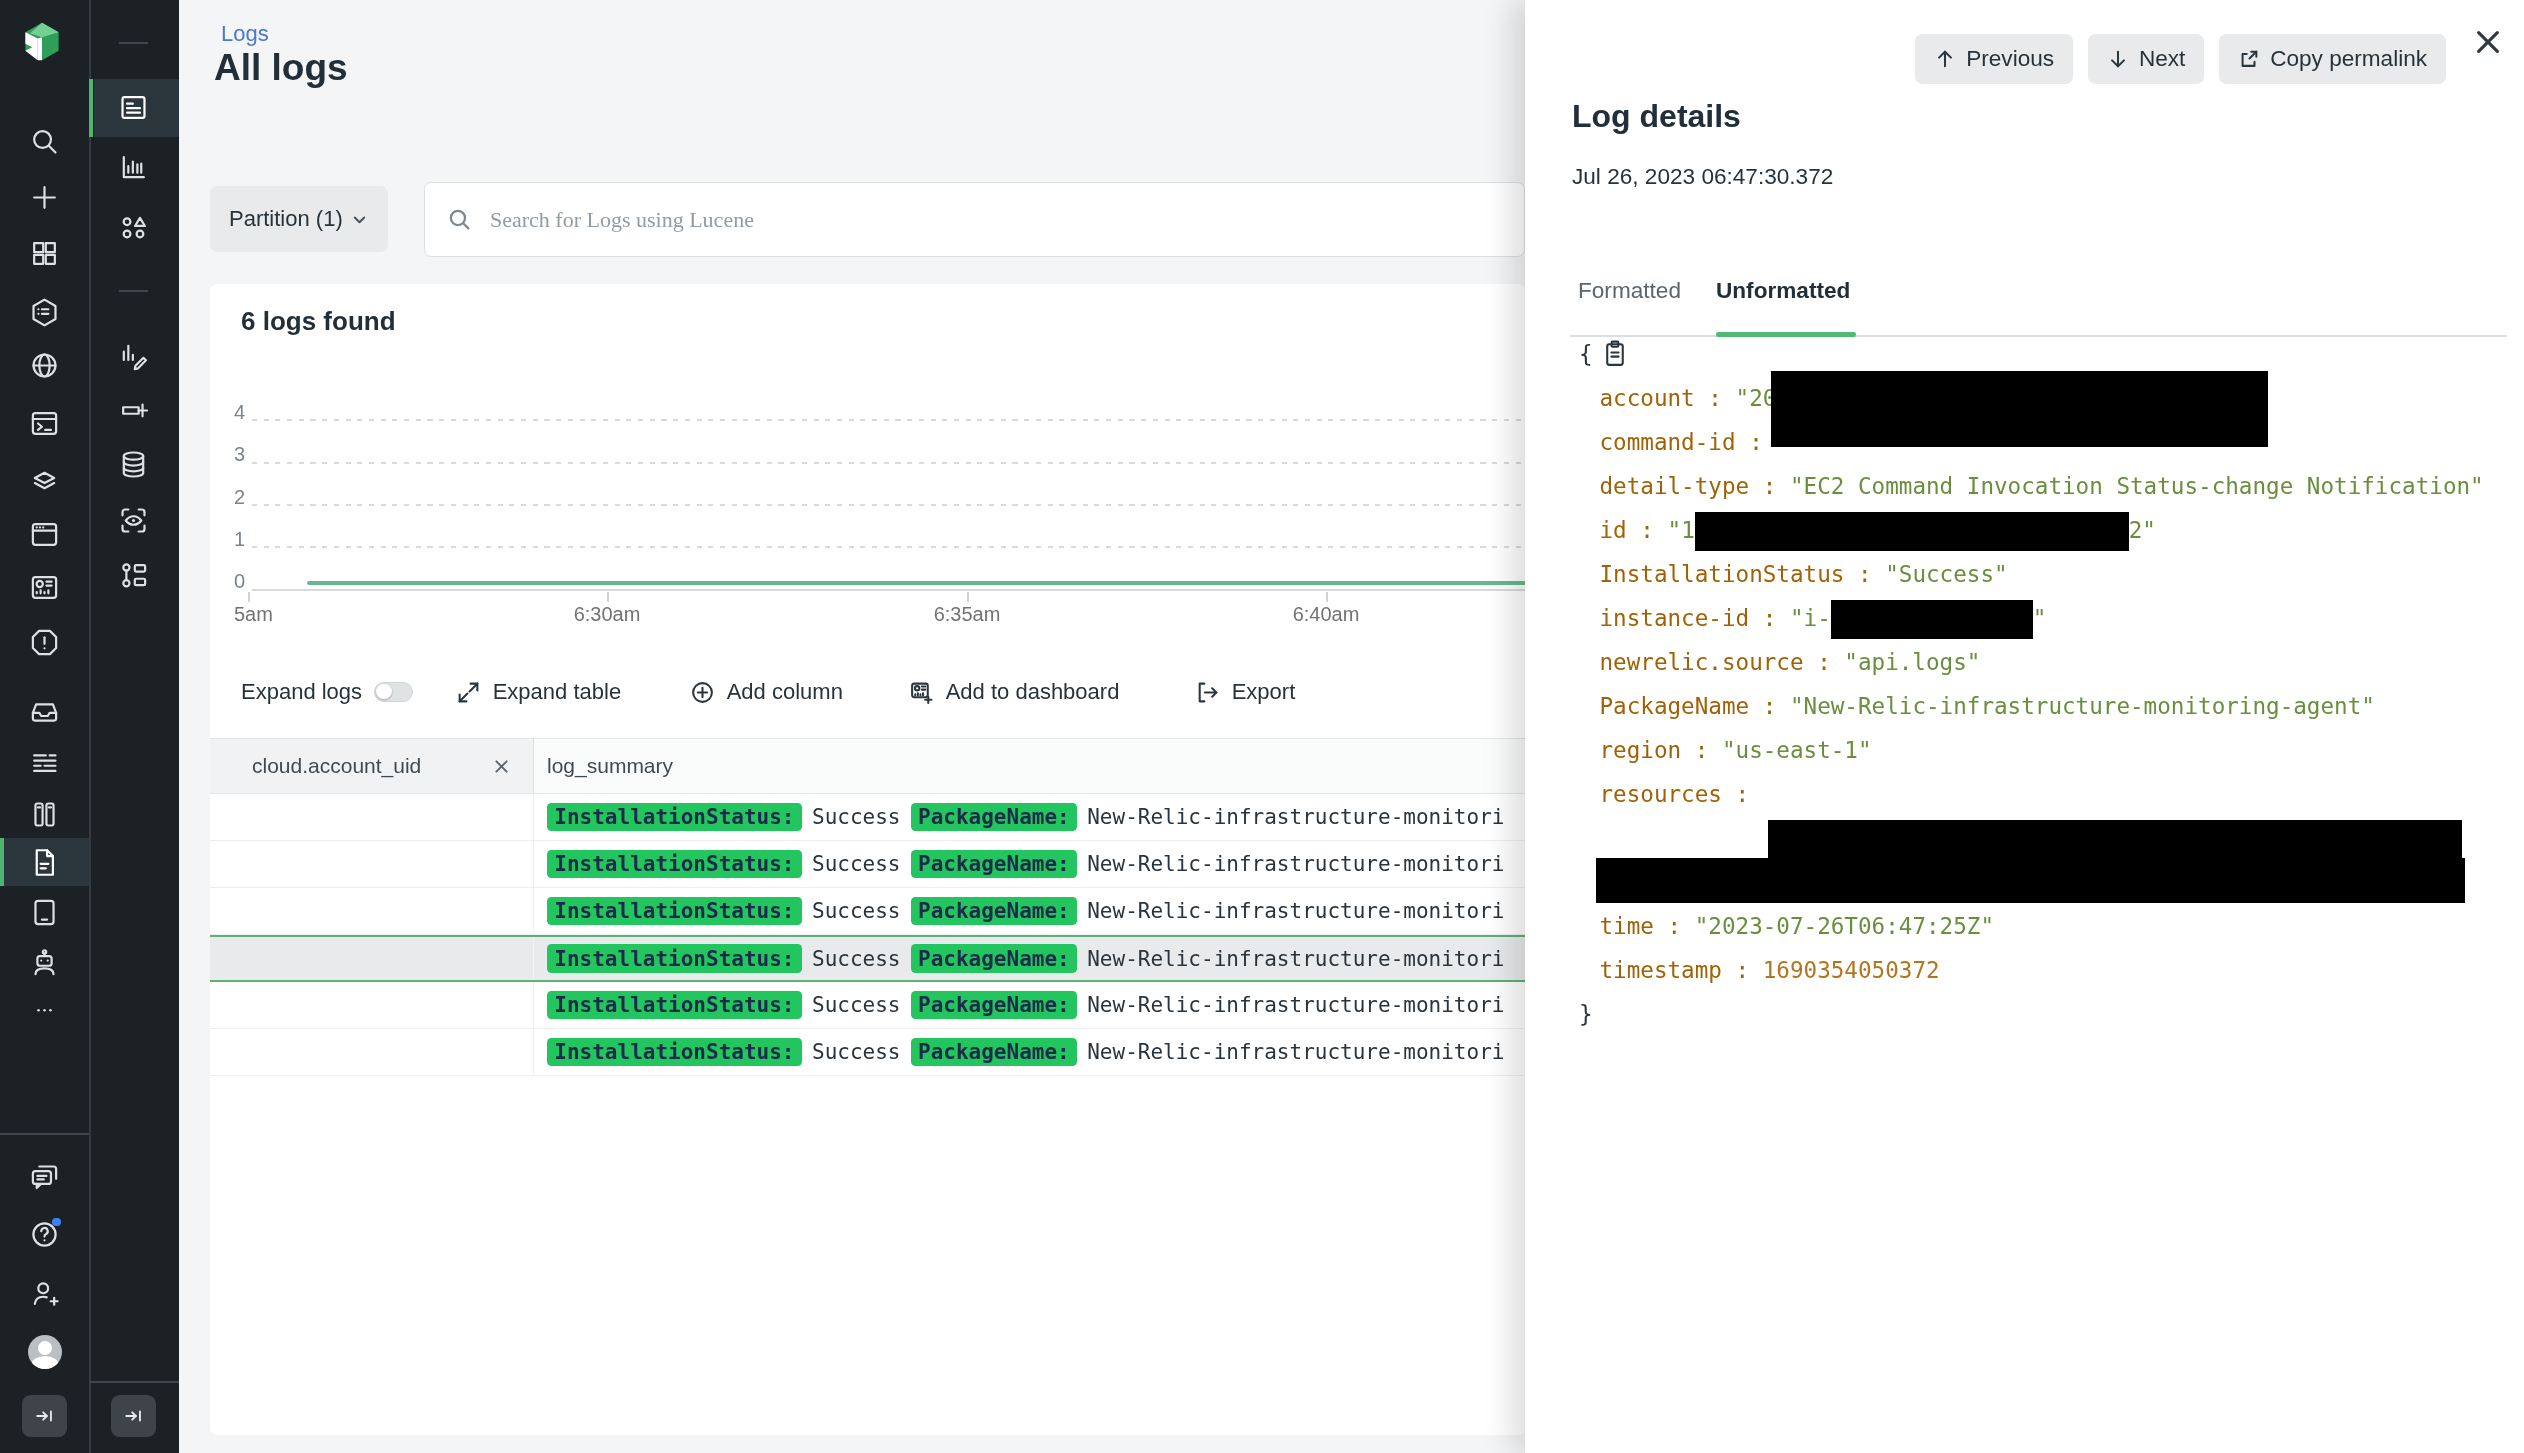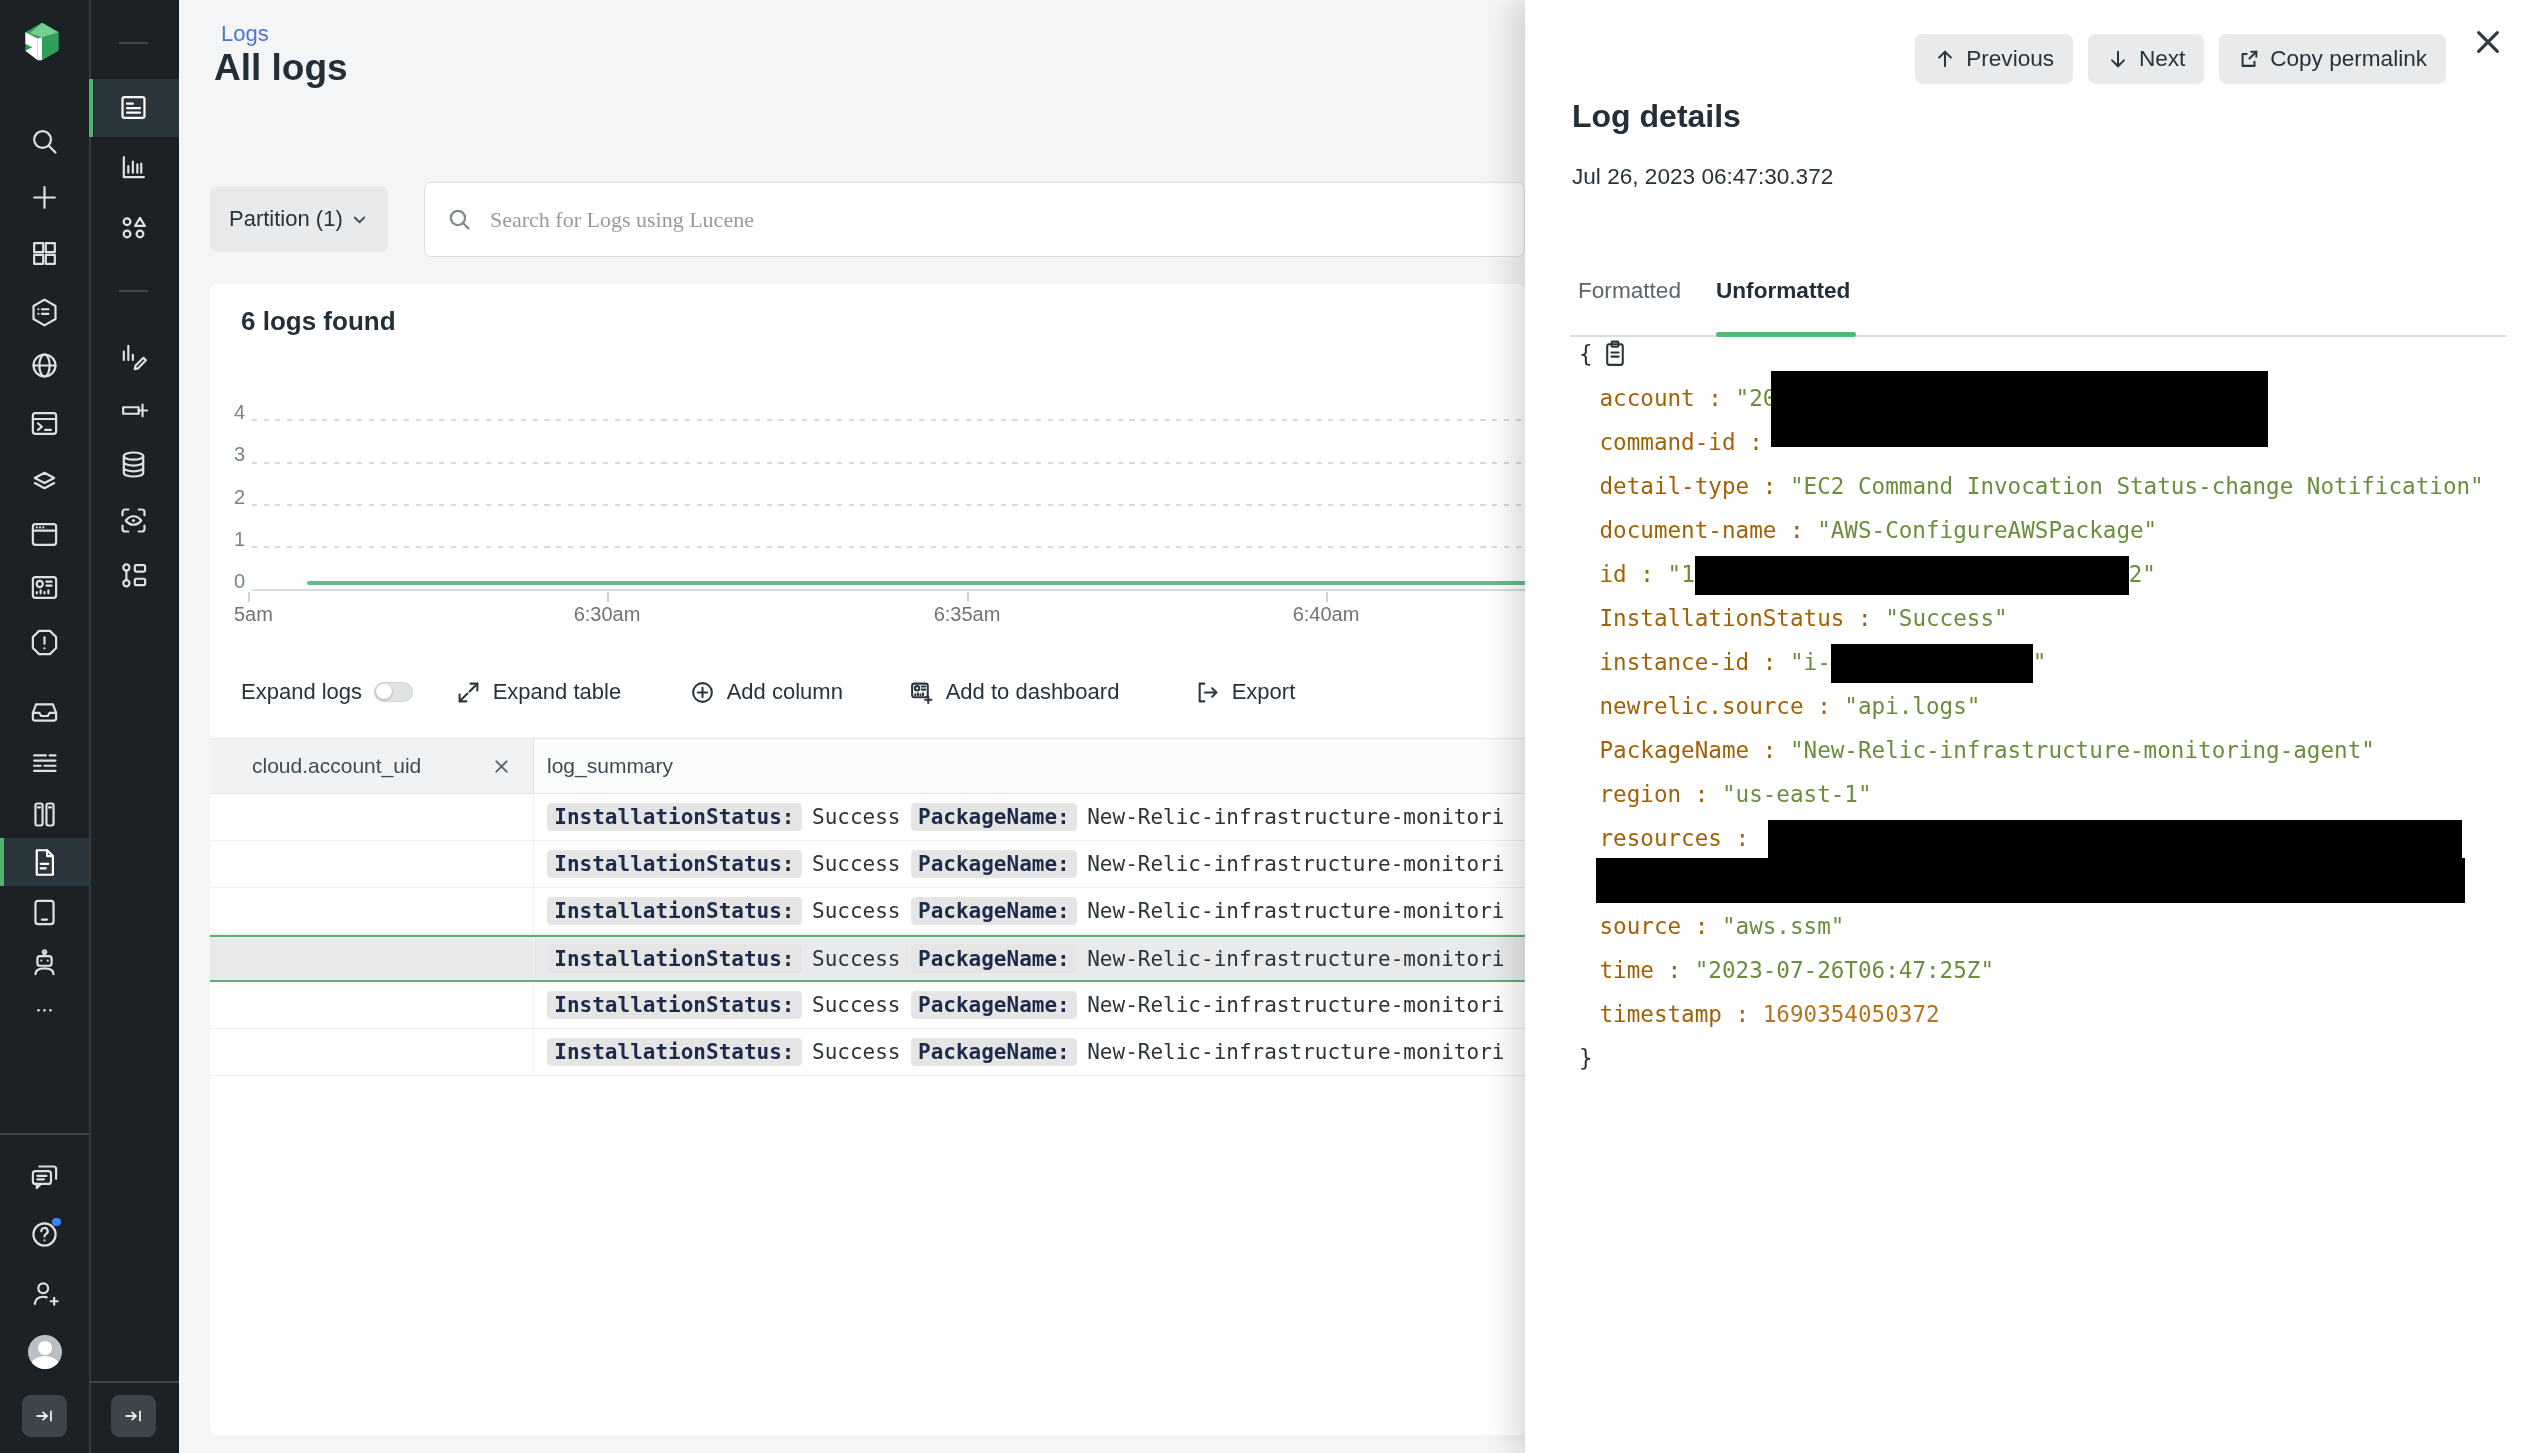--- a/index.html
+++ b/index.html
@@ -56,21 +56,21 @@
       display:flex;align-items:center;justify-content:space-between;padding:0 22px 0 42px;gap:36px;}
   #thead .hb{position:absolute;left:324px;top:0;width:992px;height:100%;background:#fafbfb;display:flex;align-items:center;padding-left:13px;}
   #thead{font-size:21px;color:#3f4b52;}
   #thead svg{width:19px;height:19px;stroke:#5a666c;fill:none;stroke-width:2.4;stroke-linecap:round;}
   #tbody{position:absolute;left:0;top:510px;width:1316px;}
   .trow{position:relative;height:47px;border-bottom:1.5px solid #eceeef;box-sizing:border-box;
       font-family:"DejaVu Sans Mono",monospace;font-size:21px;color:#2a343a;}
   .trow .ca{position:absolute;left:0;top:0;width:324px;height:100%;border-right:1.5px solid #f0f2f3;box-sizing:border-box;}
   .trow .cb{position:absolute;left:337px;top:0;right:0;height:100%;display:flex;align-items:center;gap:10.2px;white-space:nowrap;overflow:hidden;}
   .trow.sel{background:#e9eaeb;border-top:2.2px solid #5cb176;border-bottom:2.2px solid #5cb176;}
-  .chip{background:#e5e5e5;color:#1c2b4a;font-weight:700;padding:2.2px 7.3px;border-radius:4.4px;}
+  .chip{background:#22c55e;color:#1c2b4a;font-weight:700;padding:2.2px 7.3px;border-radius:4.4px;}
 
   
   #panel{position:absolute;left:1525px;top:0;width:999px;height:1454px;background:#fff;box-shadow:-13px 0 29px rgba(0,0,0,.14);}
   #panel-actions{position:absolute;left:390px;top:17.5px;display:flex;gap:14.6px;}
   .pbtn{height:50px;border-radius:7.3px;background:#e9eaeb;display:flex;align-items:center;gap:10.2px;padding:0 19px;font-size:22.6px;color:#26333b;margin-top:16px;}
   .pbtn svg{width:22px;height:22px;stroke:#2b373f;fill:none;stroke-width:2.2;stroke-linecap:round;stroke-linejoin:round;}
   #panel-close{position:absolute;left:944px;top:23.4px;width:38px;height:38px;display:flex;align-items:center;justify-content:center;}
   #panel-close svg{width:32px;height:32px;stroke:#2f3a40;fill:none;stroke-width:2.4;stroke-linecap:round;}
   #panel-title{position:absolute;left:47px;top:98px;font-size:32px;font-weight:700;color:#222f38;}
   #panel-time{position:absolute;left:47px;top:164px;font-size:22.6px;color:#26333b;}
@@ -540,21 +540,20 @@
   <div id="jsonblock">
     <div class="jline"><span>{</span><span id="clipicon"><svg viewBox="0 0 24 28">
             <rect x="4" y="5" width="15" height="20" rx="2"></rect>
             <rect x="8.2" y="2.5" width="6.6" height="5" rx="1"></rect>
             <path d="M8 13h7M8 17h7"></path>
           </svg></span></div>
     <div id="jsonfields">
         <div class="jline indent"><span class="jkey">account</span><span class="jcolon"> : </span><span class="jstr">"20</span></div>
         <div class="jline indent"><span class="jkey">command-id</span><span class="jcolon"> : </span></div>
         <div class="jline indent"><span class="jkey">detail-type</span><span class="jcolon"> : </span><span class="jstr">"EC2 Command Invocation Status-change Notification"</span></div>
-        <div class="jline indent"><span class="jkey">document-name</span><span class="jcolon"> : </span><span class="jstr">"AWS-ConfigureAWSPackage"</span></div>
         <div class="jline indent"><span class="jkey">id</span><span class="jcolon"> : </span><span class="jstr">"1</span><span class="redact" style="width: 434px;"></span><span class="jstr">2"</span></div>
         <div class="jline indent"><span class="jkey">InstallationStatus</span><span class="jcolon"> : </span><span class="jstr">"Success"</span></div>
         <div class="jline indent"><span class="jkey">instance-id</span><span class="jcolon"> : </span><span class="jstr">"i-</span><span class="redact" style="width: 202px;"></span><span class="jstr">"</span></div>
         <div class="jline indent"><span class="jkey">newrelic.source</span><span class="jcolon"> : </span><span class="jstr">"api.logs"</span></div>
         <div class="jline indent"><span class="jkey">PackageName</span><span class="jcolon"> : </span><span class="jstr">"New-Relic-infrastructure-monitoring-agent"</span></div>
         <div class="jline indent"><span class="jkey">region</span><span class="jcolon"> : </span><span class="jstr">"us-east-1"</span></div>
         <div class="jline indent"><span class="jkey">resources</span><span class="jcolon"> : </span></div>
         <div class="jline"></div>
         <div class="jline indent"><span class="jkey">source</span><span class="jcolon"> : </span><span class="jstr">"aws.ssm"</span></div>
         <div class="jline indent"><span class="jkey">time</span><span class="jcolon"> : </span><span class="jstr">"2023-07-26T06:47:25Z"</span></div>

